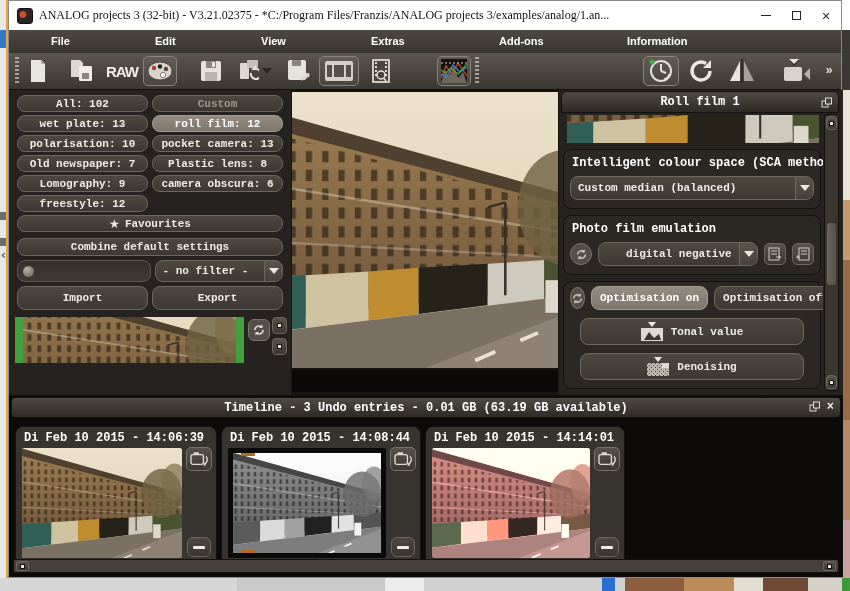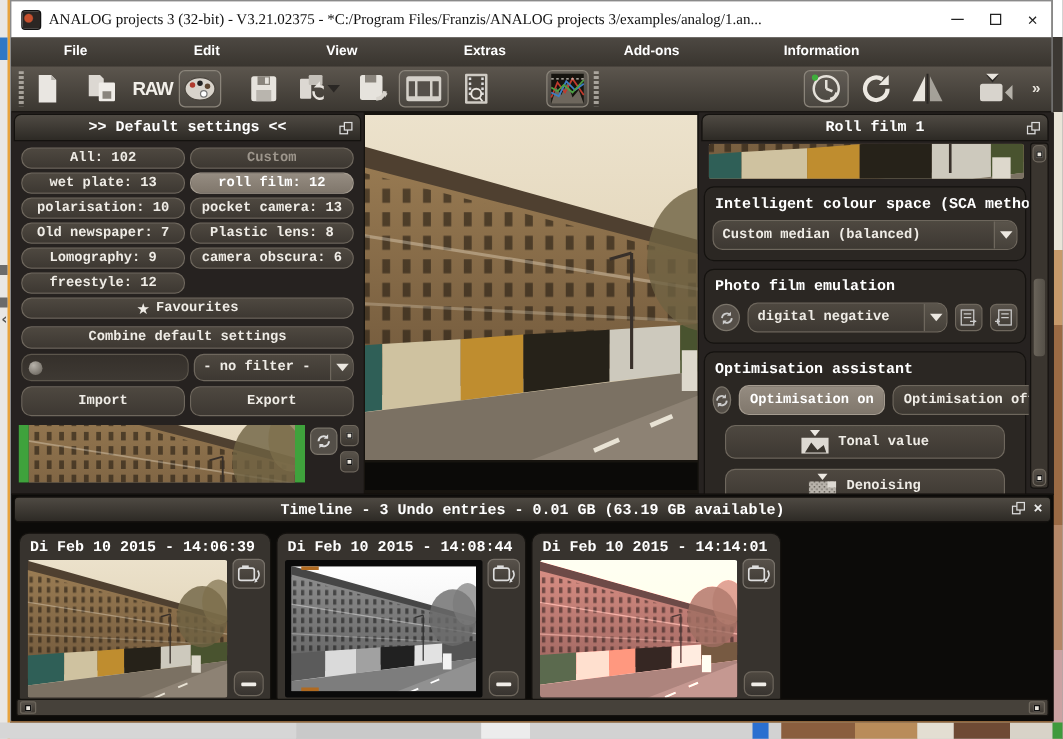--- a/index.html
+++ b/index.html
@@ -103,21 +103,21 @@
   #center-black { flex:1; background:#0b0a08; margin:2px 1px 3px 1px; }
 
   
   #right-panel { width:284px; height:100%; background:#262220; position:relative; padding-right:4px; }
   #rp-body { position:absolute; left:2px; right:20px; top:23px; bottom:0; overflow:hidden; }
   #rp-strip { height:28px; margin:2px 4px 0 6px; background:#1a1713; overflow:hidden; border-radius:2px; }
   .rp-group { border:1px solid #14120f; border-radius:8px; background:#2b2723; margin:6px 2px 0 2px; padding:4px 4px 8px 4px; }
   .rp-label { color:#fff; font-weight:bold; font-size:12px; padding:2px 0 6px 4px; white-space:nowrap; }
   #cs-dd { height:24px; margin:0 2px; }
   #fe-row, #opt-row { display:flex; align-items:center; gap:6px; margin:0 2px; }
-  #fe-dd { height:24px; flex:1; }
+  #fe-dd { height:24px; flex:1;padding-left:20px; }
   .icon-sq { width:22px; height:22px; border-radius:5px; background:linear-gradient(#58524a,#3d3832);
              border:1px solid #6e675d; display:flex; align-items:center; justify-content:center; }
   #opt-row .btn { height:24px; padding:0 8px; font-size:11px; }
   .big-btn { height:27px; margin:8px 12px 0 12px; display:flex; align-items:center; justify-content:center; gap:8px; }
   .mini-dd-wrap { display:flex; flex-direction:column; align-items:center; }
   .tri-down.small { border-left-width:4px; border-right-width:4px; border-top-width:5px; margin-bottom:1px; }
   
   #rp-scroll { position:absolute; right:4px; top:24px; bottom:4px; width:15px;
                background:#3a352f; border:1px solid #14120f; border-radius:3px; }
   #rp-scroll .sq-btn { position:absolute; left:1px; width:11px; height:14px; }
@@ -365,27 +365,20 @@
     <span style="left:146px">Edit</span>
     <span style="left:252px">View</span>
     <span style="left:362px">Extras</span>
     <span style="left:490px">Add-ons</span>
     <span style="left:618px">Information</span>
   </div>
 
   <div id="main" class="abs">
 
     <div id="left-panel">
-      <div class="panel-header">
-        <span>&gt;&gt; Default settings &lt;&lt;</span>
-        <svg class="dock icon-svg" viewBox="0 0 12 12">
-          <rect x="1" y="4" width="6" height="6" fill="none" stroke="#ddd"></rect>
-          <rect x="4.5" y="1" width="6" height="6" fill="#454039" stroke="#ddd"></rect>
-        </svg>
-      </div>
       <div id="cat-grid">
         <div class="btn">All: 102</div>
         <div class="btn muted">Custom</div>
         <div class="btn">wet plate: 13</div>
         <div class="btn sel">roll film: 12</div>
         <div class="btn">polarisation: 10</div>
         <div class="btn">pocket camera: 13</div>
         <div class="btn">Old newspaper: 7</div>
         <div class="btn">Plastic lens: 8</div>
         <div class="btn">Lomography: 9</div>
@@ -507,21 +500,20 @@
                 <rect x="3" y="1" width="10" height="12" fill="none" stroke="#ccc"></rect>
                 <line x1="5" y1="4" x2="11" y2="4" stroke="#ccc"></line>
                   <line x1="5" y1="7" x2="11" y2="7" stroke="#ccc"></line>
                 <line x1="2" y1="8" x2="2" y2="12" stroke="#ccc"></line>
                   <line x1="0" y1="10" x2="4" y2="10" stroke="#ccc"></line>
               </svg>
             </div>
           </div>
         </div>
         <div class="rp-group">
-          <div class="rp-label">Optimisation assistant</div>
           <div id="opt-row">
             <div class="refresh-btn" style="border-radius:50%">
               <svg class="icon-svg" width="13" height="13" viewBox="0 0 20 20">
                 <path d="M4 10a6 6 0 0 1 10-4.2" fill="none" stroke="#ccc" stroke-width="2.2"></path>
                 <path d="M15 2v5h-5z" fill="#ccc"></path>
                 <path d="M16 10a6 6 0 0 1-10 4.2" fill="none" stroke="#ccc" stroke-width="2.2"></path>
                 <path d="M5 18v-5h5z" fill="#ccc"></path>
               </svg>
             </div>
             <div class="btn sel">Optimisation on</div>

